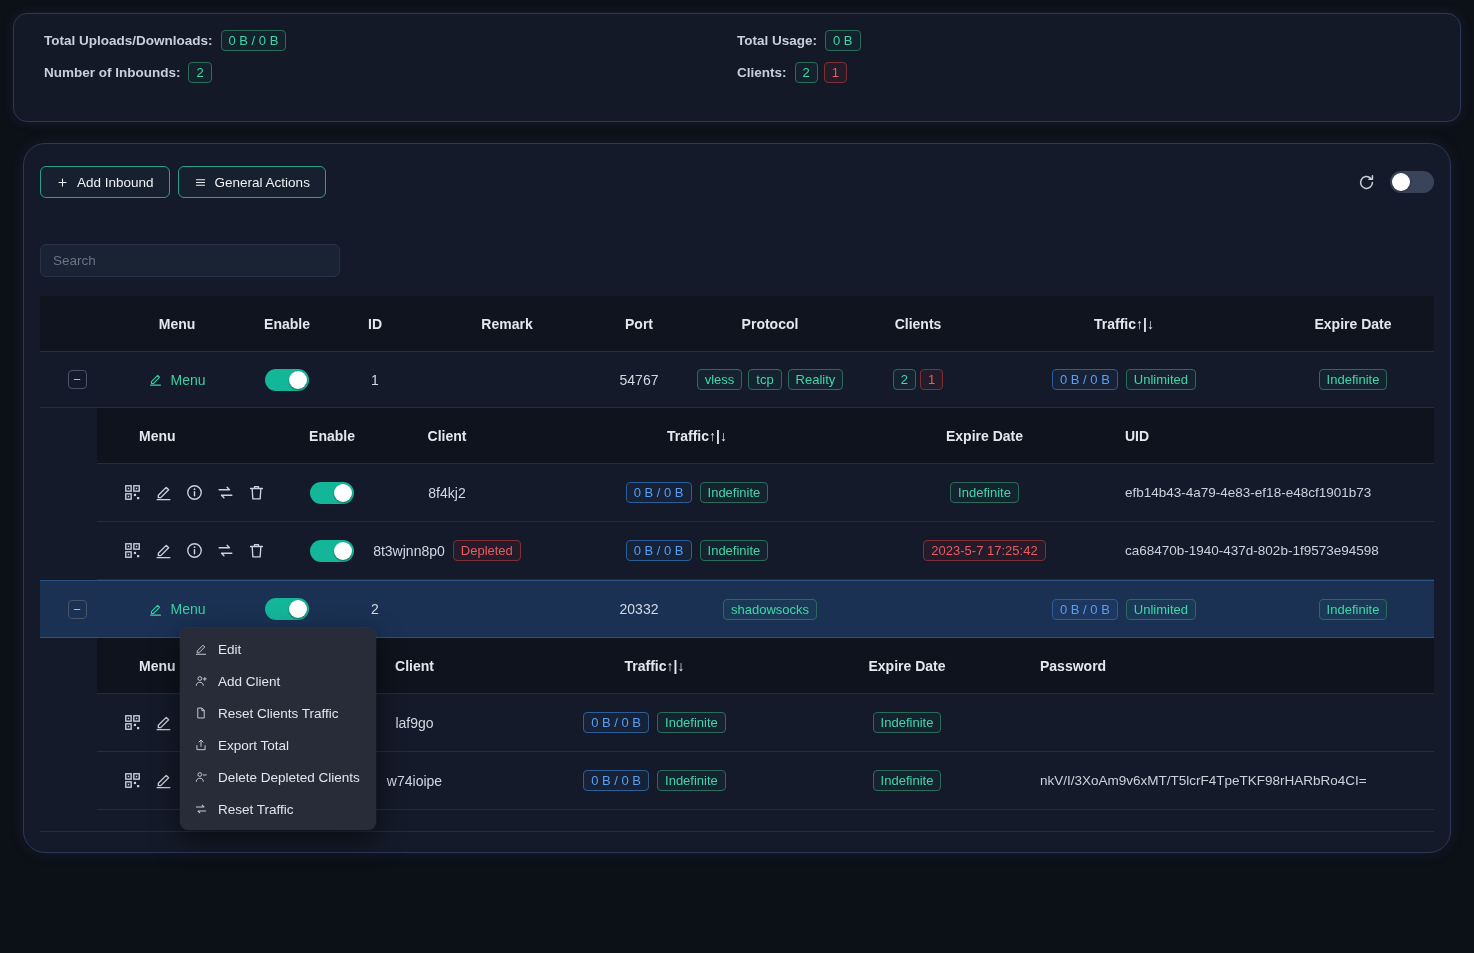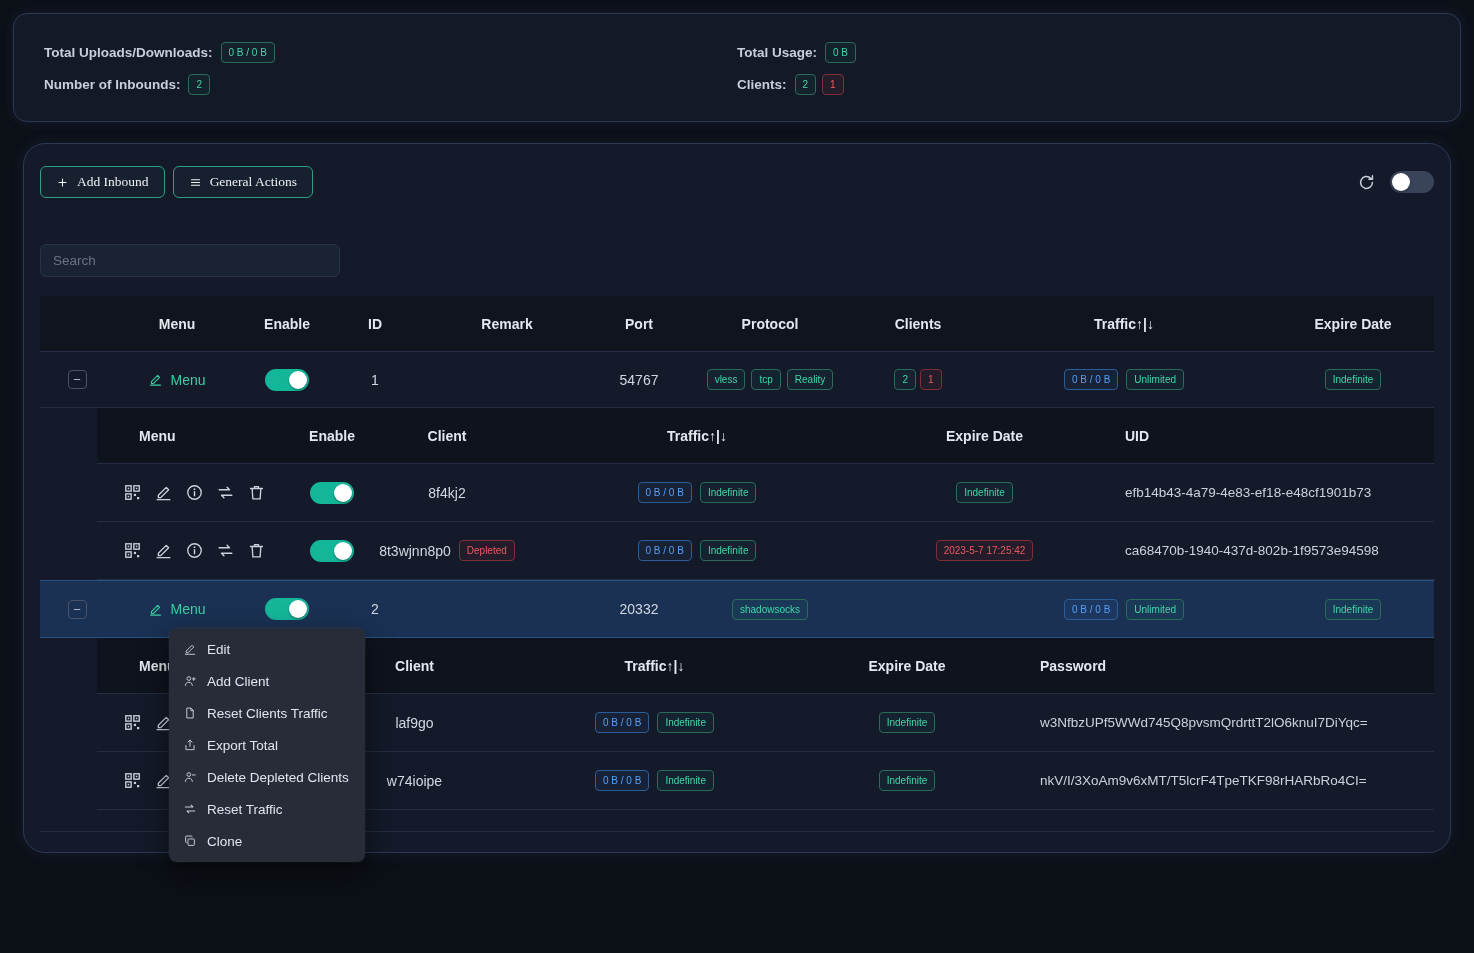--- a/index.html
+++ b/index.html
@@ -11,43 +11,43 @@
     color:#d2d8e2; font-size:14px;
     overflow:hidden; position:relative;
   }
   svg { display:inline-block; }
 
   
   .stats-card{
     margin:13px 13px 0; height:109px;
     background:#131927; border:1px solid #2c3854; border-radius:14px;
     box-shadow:0 0 14px rgba(108,142,255,.10);
-    padding:28px 30px; display:grid; grid-template-columns:1fr 1fr;
+    padding:16px 30px; display:grid; grid-template-columns:1fr 1fr;
   }
   .stat-line{ margin-bottom:11px; display:flex; align-items:center; }
   .stat-label{ font-weight:700; font-size:13.5px; color:#c7cfdc; margin-right:8px; }
 
   
   .badge{ display:inline-block; padding:0 7px; height:21px; line-height:19px;
-    font-size:10px; border-radius:4px; border:1px solid; white-space:nowrap; }
+    font-size:13px; border-radius:4px; border:1px solid; white-space:nowrap; }
   .badge.green{ color:#41d6a8; border-color:#2a6b59; background:rgba(42,190,150,.06); }
   .badge.blue { color:#569ff7; border-color:#2b5d99; background:rgba(70,140,240,.07); }
   .badge.red  { color:#eb5a5e; border-color:#7e2f36; background:rgba(230,70,80,.08); }
 
   
   .main-card{
     position:relative; margin:21px 23px 0; width:1428px; height:710px;
     background:#141a29; border:1px solid #2c3854; border-radius:22px;
     box-shadow:0 0 16px rgba(108,142,255,.10);
     padding:22px 16px 0;
   }
   .toolbar{ display:flex; align-items:center; gap:8px; height:32px; }
   .btn{ display:inline-flex; align-items:center; gap:8px; height:32px; padding:0 15px;
     background:#17202f; border:1px solid #2f9e86; border-radius:6px;
-    color:#eef1f5; font-size:13.5px; font-family:Liberation Serif, serif; cursor:pointer; }
+    color:#eef1f5; font-size:13.5px; font-family:Liberation Sans, sans-serif; cursor:pointer; }
   .bic{ width:13px; height:13px; color:#eef1f5; }
   .toolbar-right{ margin-left:auto; display:flex; align-items:center; gap:14px; }
   .refresh{ width:19px; height:19px; color:#c9d0da; cursor:pointer; }
 
   .switch{ position:relative; display:inline-block; width:44px; height:22px;
     border-radius:11px; background:#39435a; cursor:pointer; flex:none; }
   .switch::after{ content:""; position:absolute; top:2px; left:2px; width:18px; height:18px;
     border-radius:50%; background:#fff; box-shadow:0 1px 2px rgba(0,0,0,.4); }
   .switch.on{ background:#14b69a; }
   .switch.on::after{ left:24px; }
@@ -89,21 +89,21 @@
   .s1-traffic{width:350px;gap:8px}.s1-expire{width:225px}
   .s1-uid{width:337px;justify-content:flex-start;padding-left:28px}
 
   .s2-menu{width:195px}.s2-enable{width:80px}.s2-client{width:85px}
   .s2-traffic{width:395px;gap:8px}.s2-expire{width:110px}
   .s2-password{width:472px;justify-content:flex-start;padding-left:78px}
 
   .table-footer{ height:22px; border-bottom:1px solid #242d42; }
 
   
-  .dropdown{ position:absolute; left:145px; top:484px; width:196px;
+  .dropdown{ position:absolute; left:156px; top:484px; width:196px;
     background:#272c38; border-radius:8px; padding:5px 4px;
     box-shadow:0 10px 28px rgba(0,0,0,.55), 0 0 0 1px rgba(255,255,255,.04); z-index:30; }
   .dd-item{ display:flex; align-items:center; gap:10px; height:32px; padding:0 10px;
     border-radius:5px; color:#e2e5eb; font-size:13.5px; cursor:pointer; white-space:nowrap; }
   .dd-item.danger{ color:#e5494d; }
   .dic{ width:14px; height:14px; color:#c4cad5; flex:none; }
   .dd-item.danger .dic{ color:#e5494d; }
 </style>
 </head>
 <body>
@@ -423,23 +423,20 @@
       <div class="c s2-client">
           <span>laf9go</span>
         </div>
       <div class="c s2-traffic">
         <span class="badge blue">0 B / 0 B</span>
         <span class="badge green">Indefinite</span>
       </div>
       <div class="c s2-expire">
           <span class="badge green">Indefinite</span>
         </div>
-      <div class="c s2-password">
-          <span class="mono-text">w3NfbzUPf5WWd745Q8pvsmQrdrttT2lO6knuI7DiYqc=</span>
-        </div>
     </div>
 
     <div class="srow">
       <div class="c s2-menu icons">
         <svg class="ric">
             <use href="#i-qr"></use>
           </svg>
         <svg class="ric">
             <use href="#i-pencil"></use>
           </svg>
@@ -504,21 +501,15 @@
           <use href="#i-user-del"></use>
         </svg>
       <span>Delete Depleted Clients</span>
     </div>
     <div class="dd-item">
       <svg class="dic">
           <use href="#i-swap"></use>
         </svg>
       <span>Reset Traffic</span>
     </div>
-    <div class="dd-item">
-      <svg class="dic">
-          <use href="#i-copy"></use>
-        </svg>
-      <span>Clone</span>
-    </div>
   </div>
 
 </div>
 
 </body></html>

